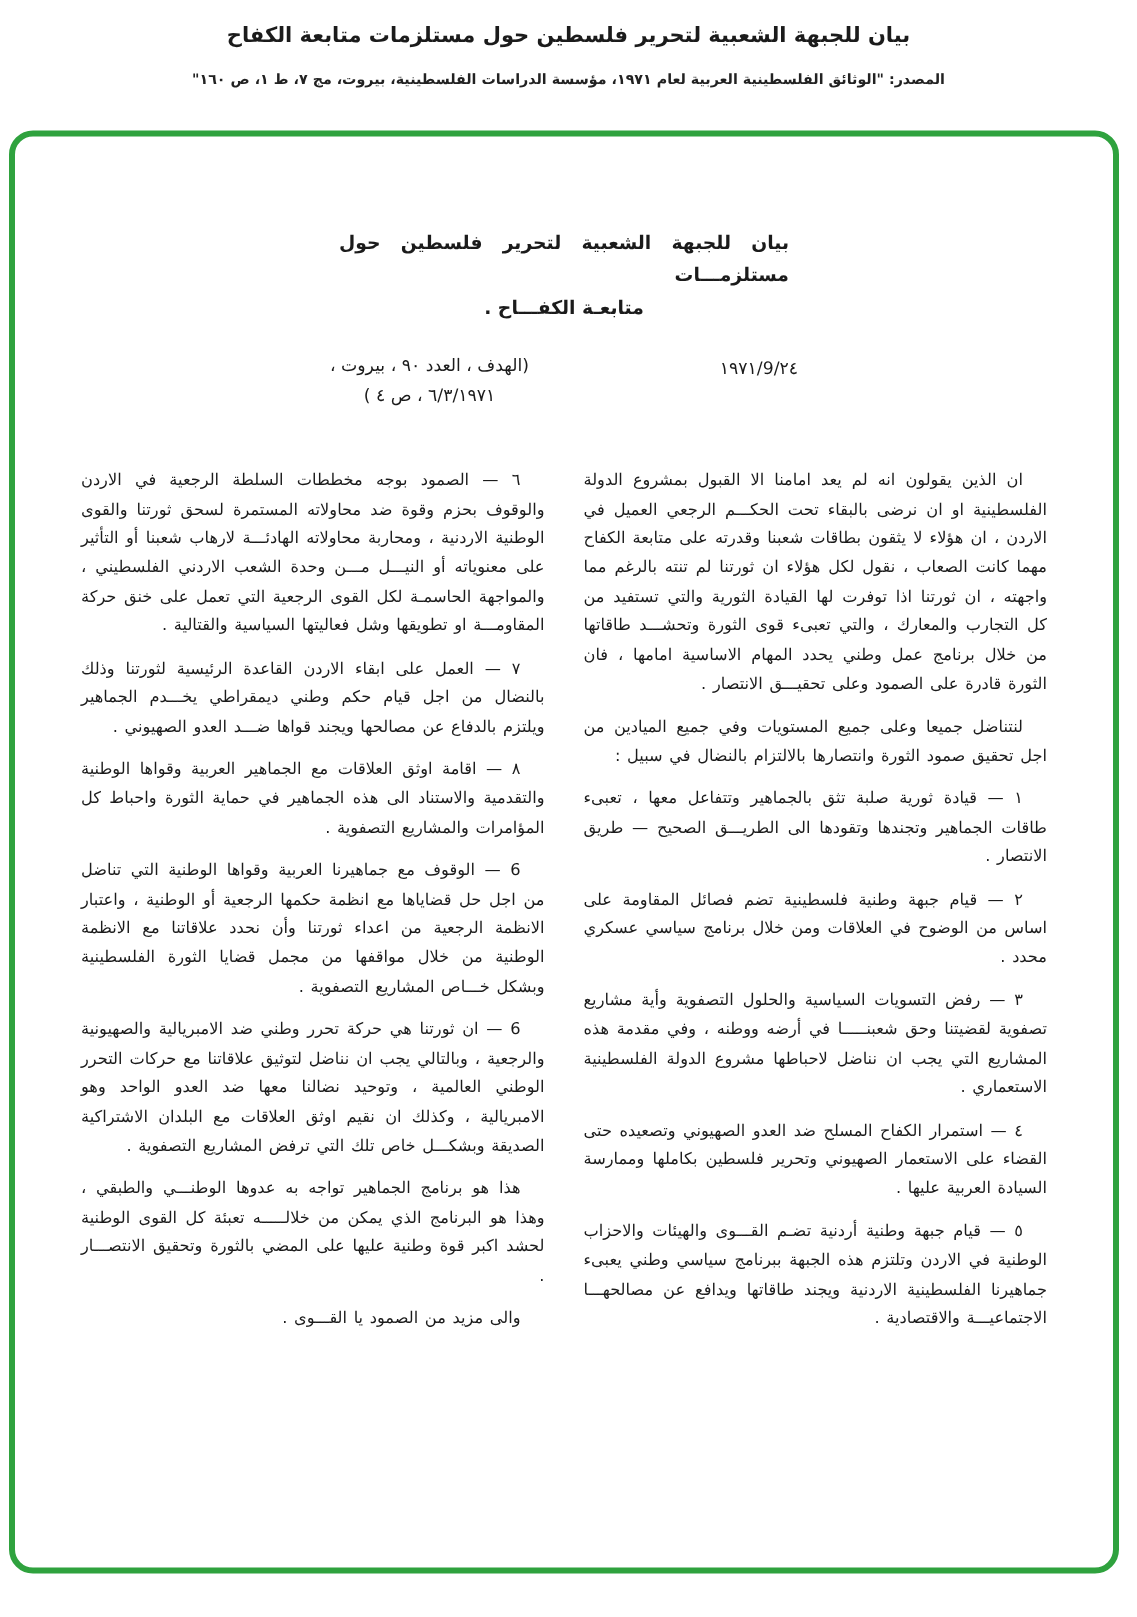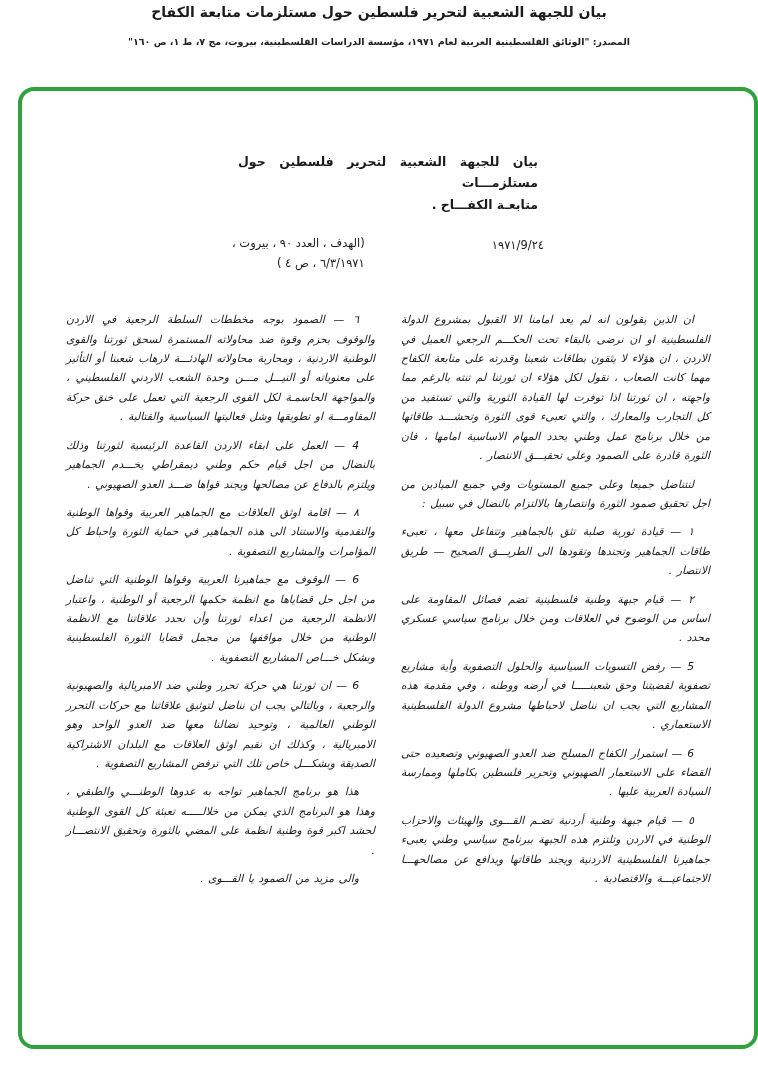--- a/index.html
+++ b/index.html
@@ -6,52 +6,52 @@
   html,body { background:#ffffff; }
   body {
     width:758px; height:1078px;
     font-family:"DejaVu Sans", sans-serif;
     color:#1b1b1b;
     overflow:hidden;
   }
   .page { position:relative; width:758px; height:1078px; background:#ffffff; }
 
   
-  .top-header { text-align:center; padding-top:4px; direction:rtl; }
+  .top-header { text-align:center; padding-top:16px; direction:rtl; }
   .top-title  { font-size:14px; font-weight:bold; letter-spacing:0; }
   .top-source { font-size:9.5px; font-weight:bold; margin-top:16px; color:#222; }
 
   
   .doc-frame {
-    position:absolute; left:18px; top:87px;
+    position:absolute; left:6px; top:87px;
     width:740px; height:962px;
     border:4px solid #2fa23e;
     border-radius:16px;
     background:#ffffff;
     overflow:hidden;
   }
   .doc-inner { direction:rtl; padding:60px 44px 0 44px; }
 
   
   .doc-title { width:300px; margin:0 auto; font-weight:bold; font-size:12.5px; line-height:1.7; }
   .doc-title-line1 { text-align:justify; text-align-last:justify; }
-  .doc-title-line2 { text-align:right; }
+  .doc-title-line2 { text-align:center; }
 
   
   .doc-meta {
     width:312px; margin:18px auto 0;
     display:flex; justify-content:space-between; align-items:flex-start;
     font-size:11.5px; line-height:1.8;
   }
   .doc-date { font-weight:normal; padding-top:2px; }
-  .doc-cite { text-align:right; }
+  .doc-cite { text-align:center; }
 
   
   .doc-columns { display:flex; gap:26px; margin-top:36px; }
-  .col { width:calc((100% - 26px)/2);font-style:italic; }
+  .col { width:calc((100% - 26px)/2); }
   .col p.para {
     font-size:10.8px;
     line-height:1.8;
     text-align:justify;
     text-indent:16px;
     margin:0 0 9px 0;
     word-spacing:1px;
   }
 </style>
 </head>
@@ -79,31 +79,31 @@
           <div>٦/٣/١٩٧١ ، ص ٤ )</div>
         </div>
       </div>
 
       <div class="doc-columns">
         <div class="col">
             <p class="para">ان الذين يقولون انه لم يعد امامنا الا القبول بمشروع الدولة الفلسطينية او ان نرضى بالبقاء تحت الحكـــم الرجعي العميل في الاردن ، ان هؤلاء لا يثقون بطاقات شعبنا وقدرته على متابعة الكفاح مهما كانت الصعاب ، نقول لكل هؤلاء ان ثورتنا لم تنته بالرغم مما واجهته ، ان ثورتنا اذا توفرت لها القيادة الثورية والتي تستفيد من كل التجارب والمعارك ، والتي تعبىء قوى الثورة وتحشـــد طاقاتها من خلال برنامج عمل وطني يحدد المهام الاساسية امامها ، فان الثورة قادرة على الصمود وعلى تحقيـــق الانتصار .</p>
             <p class="para">لنتناضل جميعا وعلى جميع المستويات وفي جميع الميادين من اجل تحقيق صمود الثورة وانتصارها بالالتزام بالنضال في سبيل :</p>
             <p class="para">١ — قيادة ثورية صلبة تثق بالجماهير وتتفاعل معها ، تعبىء طاقات الجماهير وتجندها وتقودها الى الطريـــق الصحيح — طريق الانتصار .</p>
             <p class="para">٢ — قيام جبهة وطنية فلسطينية تضم فصائل المقاومة على اساس من الوضوح في العلاقات ومن خلال برنامج سياسي عسكري محدد .</p>
-            <p class="para">5 — رفض التسويات السياسية والحلول التصفوية وأية مشاريع تصفوية لقضيتنا وحق شعبنـــــا في أرضه ووطنه ، وفي مقدمة هذه المشاريع التي يجب ان نناضل لاحباطها مشروع الدولة الفلسطينية الاستعماري .</p>
-            <p class="para">6 — استمرار الكفاح المسلح ضد العدو الصهيوني وتصعيده حتى القضاء على الاستعمار الصهيوني وتحرير فلسطين بكاملها وممارسة السيادة العربية عليها .</p>
+            <p class="para">٣ — رفض التسويات السياسية والحلول التصفوية وأية مشاريع تصفوية لقضيتنا وحق شعبنـــــا في أرضه ووطنه ، وفي مقدمة هذه المشاريع التي يجب ان نناضل لاحباطها مشروع الدولة الفلسطينية الاستعماري .</p>
+            <p class="para">٤ — استمرار الكفاح المسلح ضد العدو الصهيوني وتصعيده حتى القضاء على الاستعمار الصهيوني وتحرير فلسطين بكاملها وممارسة السيادة العربية عليها .</p>
             <p class="para">٥ — قيام جبهة وطنية أردنية تضـم القـــوى والهيئات والاحزاب الوطنية في الاردن وتلتزم هذه الجبهة ببرنامج سياسي وطني يعبىء جماهيرنا الفلسطينية الاردنية ويجند طاقاتها ويدافع عن مصالحهـــا الاجتماعيـــة والاقتصادية .</p>
           </div>
         <div class="col">
             <p class="para">٦ — الصمود بوجه مخططات السلطة الرجعية في الاردن والوقوف بحزم وقوة ضد محاولاته المستمرة لسحق ثورتنا والقوى الوطنية الاردنية ، ومحاربة محاولاته الهادئـــة لارهاب شعبنا أو التأثير على معنوياته أو النيـــل مـــن وحدة الشعب الاردني الفلسطيني ، والمواجهة الحاسمـة لكل القوى الرجعية التي تعمل على خنق حركة المقاومـــة او تطويقها وشل فعاليتها السياسية والقتالية .</p>
-            <p class="para">4 — العمل على ابقاء الاردن القاعدة الرئيسية لثورتنا وذلك بالنضال من اجل قيام حكم وطني ديمقراطي يخـــدم الجماهير ويلتزم بالدفاع عن مصالحها ويجند قواها ضـــد العدو الصهيوني .</p>
+            <p class="para">٧ — العمل على ابقاء الاردن القاعدة الرئيسية لثورتنا وذلك بالنضال من اجل قيام حكم وطني ديمقراطي يخـــدم الجماهير ويلتزم بالدفاع عن مصالحها ويجند قواها ضـــد العدو الصهيوني .</p>
             <p class="para">٨ — اقامة اوثق العلاقات مع الجماهير العربية وقواها الوطنية والتقدمية والاستناد الى هذه الجماهير في حماية الثورة واحباط كل المؤامرات والمشاريع التصفوية .</p>
             <p class="para">6 — الوقوف مع جماهيرنا العربية وقواها الوطنية التي تناضل من اجل حل قضاياها مع انظمة حكمها الرجعية أو الوطنية ، واعتبار الانظمة الرجعية من اعداء ثورتنا وأن نحدد علاقاتنا مع الانظمة الوطنية من خلال مواقفها من مجمل قضايا الثورة الفلسطينية وبشكل خـــاص المشاريع التصفوية .</p>
             <p class="para">6 — ان ثورتنا هي حركة تحرر وطني ضد الامبريالية والصهيونية والرجعية ، وبالتالي يجب ان نناضل لتوثيق علاقاتنا مع حركات التحرر الوطني العالمية ، وتوحيد نضالنا معها ضد العدو الواحد وهو الامبريالية ، وكذلك ان نقيم اوثق العلاقات مع البلدان الاشتراكية الصديقة وبشكـــل خاص تلك التي ترفض المشاريع التصفوية .</p>
-            <p class="para">هذا هو برنامج الجماهير تواجه به عدوها الوطنـــي والطبقي ، وهذا هو البرنامج الذي يمكن من خلالـــــه تعبئة كل القوى الوطنية لحشد اكبر قوة وطنية انظمة على المضي بالثورة وتحقيق الانتصـــار .</p>
+            <p class="para">هذا هو برنامج الجماهير تواجه به عدوها الوطنـــي والطبقي ، وهذا هو البرنامج الذي يمكن من خلالـــــه تعبئة كل القوى الوطنية لحشد اكبر قوة وطنية عليها على المضي بالثورة وتحقيق الانتصـــار .</p>
             <p class="para">والى مزيد من الصمود يا القـــوى .</p>
           </div>
       </div>
 
     </div>
   </div>
 
 </div>
 
 </body></html>

